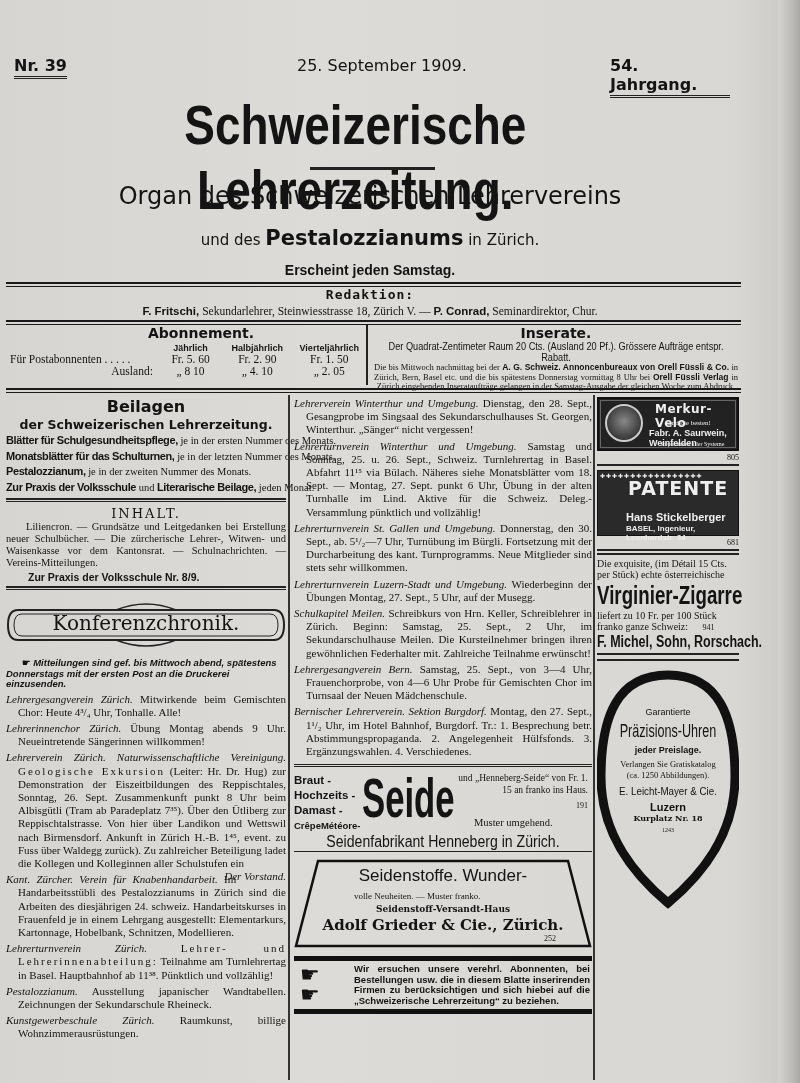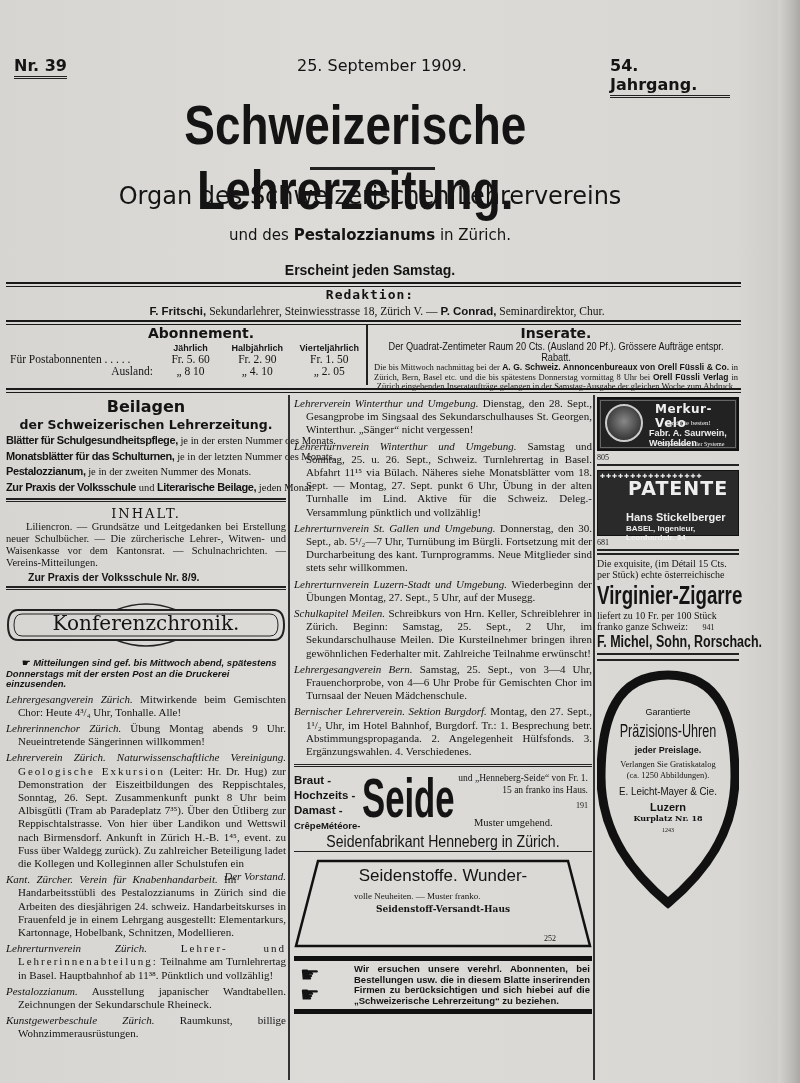--- a/index.html
+++ b/index.html
@@ -25,25 +25,25 @@
   .jahrgang { position: absolute; left: 596px; font-family: "DejaVu Sans", sans-serif; font-weight: bold; font-size: 16px; border-bottom: 3px double #222; padding-bottom: 1px; }
   .title {
     position: absolute; top: 92px; left: 56px; width: 600px; text-align: center;
     font-family: "Liberation Sans", sans-serif; font-weight: bold; font-size: 56px;
     letter-spacing: 0px; transform: scaleX(0.82); transform-origin: left top;
     width: 730px;
   }
   .title-rule { position: absolute; top: 167px; left: 310px; width: 125px; height: 3px; background: #222; }
   .organ { position: absolute; top: 182px; left: 0; width: 740px; text-align: center; font-family: "DejaVu Sans", sans-serif; font-size: 24px; }
   .pestalozzi { position: absolute; top: 226px; left: 0; width: 740px; text-align: center; font-family: "DejaVu Sans", sans-serif; font-size: 15px; }
-  .pestalozzi b { font-size: 15px; }
+  .pestalozzi b { font-size: 21px; }
   .erscheint { position: absolute; top: 262px; left: 0; width: 740px; text-align: center; font-family: "Liberation Sans", sans-serif; font-weight: bold; font-size: 14px; }
   .dbl-rule { position: absolute; left: 6px; width: 735px; height: 5px; border-top: 2px solid #1a1a1a; border-bottom: 1px solid #1a1a1a; }
   .redaktion-h { position: absolute; top: 287px; left: 0; width: 740px; text-align: center; font-family: "DejaVu Sans Mono", monospace; font-weight: bold; font-size: 13px; letter-spacing: 1px; }
-  .redaktion-t { position: absolute; top: 305px; left: 7px; width: 740px; text-align: center; font-size: 11.5px; font-family: "Liberation Serif", serif; }
+  .redaktion-t { position: absolute; top: 305px; left: 0; width: 740px; text-align: center; font-size: 11.5px; font-family: "Liberation Serif", serif; }
   .redaktion-t b { font-family: "Liberation Sans", sans-serif; }
 
   
   .abo { position: absolute; top: 325px; left: 6px; width: 360px; height: 63px; }
   .abo h3 { text-align: center; font-family: "DejaVu Sans", sans-serif; font-size: 14px; font-weight: bold; margin-left: 30px; }
   .abo table { position: absolute; top: 18px; left: 0; border-collapse: collapse; font-size: 11.5px; }
   .abo th { font-family: "Liberation Sans", sans-serif; font-size: 9px; font-weight: bold; padding: 0 6px; text-align: center; }
   .abo td { padding: 0 4px; line-height: 12px; white-space: nowrap; }
   .abo td.num { text-align: center; width: 75px; }
   .vsep { position: absolute; top: 325px; left: 366px; width: 2px; height: 60px; background: #222; }
@@ -99,21 +99,21 @@
   .bitte-t { position: absolute; left: 60px; top: 3px; width: 236px; font-family: "Liberation Sans", sans-serif; font-weight: bold; font-size: 9.5px; line-height: 10.5px; text-align: justify; }
   .bigbar2 { height: 5px; background: #111; }
 
   
   .merkur { background: #222; color: #eee; height: 54px; border: 2px solid #111; position: relative; outline: 1px solid #666; outline-offset: -4px; }
   .merkur .circ { position: absolute; left: 6px; top: 5px; width: 38px; height: 38px; border-radius: 50%; border: 2px solid #ccc; background: radial-gradient(circle at 50% 45%, #888 0, #444 60%, #222 100%); }
   .merkur .m1 { position: absolute; left: 56px; top: 3px; font-family: "DejaVu Sans", sans-serif; font-weight: bold; font-size: 12px; letter-spacing: 0.5px; }
   .merkur .m2 { position: absolute; left: 68px; top: 20px; font-size: 7px; }
   .merkur .m3 { position: absolute; left: 50px; top: 29px; font-family: "Liberation Sans", sans-serif; font-size: 9px; font-weight: bold; }
   .merkur .m4 { position: absolute; left: 62px; top: 42px; font-size: 6px; }
-  .adnum { text-align: left; font-size: 8px; margin: 2px 0; }
+  .adnum { text-align: right; font-size: 8px; margin: 2px 0; }
   .hrule { height: 2px; background: #222; margin: 2px 0; }
   .patente { background: #2a2a2a; color: #eee; height: 66px; position: relative; border: 1px solid #111; margin-top: 4px; }
   .patente .p1 { position: absolute; left: 30px; top: 6px; font-family: "DejaVu Sans", sans-serif; font-weight: bold; font-size: 19px; letter-spacing: 1px; }
   .patente .p2 { position: absolute; left: 28px; top: 40px; font-family: "Liberation Sans", sans-serif; font-weight: bold; font-size: 11px; }
   .patente .p3 { position: absolute; left: 28px; top: 53px; font-family: "Liberation Sans", sans-serif; font-weight: bold; font-size: 8px; }
   .patente .stars { position: absolute; left: 2px; top: 1px; font-size: 6px; letter-spacing: 1px; }
   .gel { text-align: center; margin-top: 4px; }
   .gel1 { font-family: "Liberation Sans", sans-serif; font-size: 20px; transform: scaleX(0.85); }
   .gel2 { font-family: "DejaVu Serif", serif; font-weight: bold; font-size: 9px; }
   .gel3 { font-size: 10px; line-height: 11px; text-align: justify; }
@@ -271,20 +271,21 @@
     </div>
 
     <div class="grieder">
       <svg width="298" height="92" viewBox="0 0 298 92">
         <path d="M24 3 L274 3 L296 88 L2 88 Z" fill="none" stroke="#111" stroke-width="2.5"></path>
       </svg>
       <div class="gr1">Seidenstoffe. Wunder-</div>
       <div class="gr2">volle Neuheiten. — Muster franko.</div>
       <div class="gr2n">252</div>
       <div class="gr3">Seidenstoff-Versandt-Haus</div>
+      <div class="gr4">Adolf Grieder &amp; Cie., Zürich.</div>
     </div>
 
     <div class="bigbar"></div>
     <div class="bitte">
       <div class="hands">☛<br>☛</div>
       <div class="bitte-t">Wir ersuchen unsere verehrl. Abonnenten, bei Bestellungen usw. die in diesem Blatte inserirenden Firmen zu berücksichtigen und sich hiebei auf die „Schweizerische Lehrerzeitung“ zu beziehen.</div>
     </div>
     <div class="bigbar2"></div>
   </div>
   <div class="col-sep2"></div>

